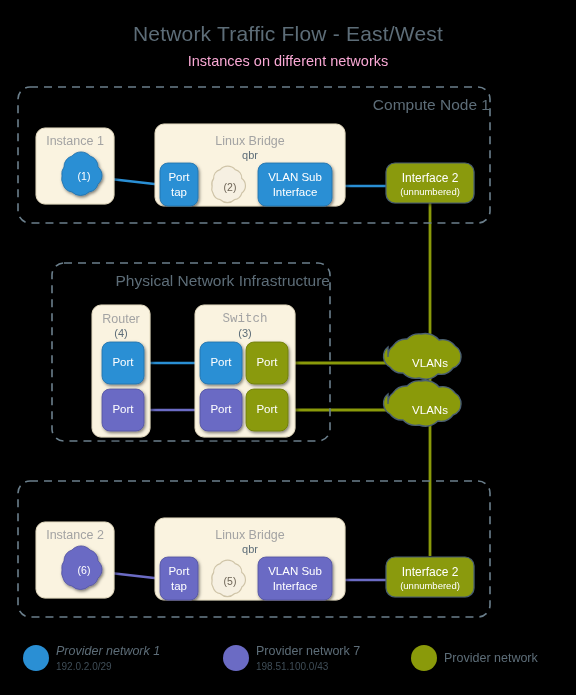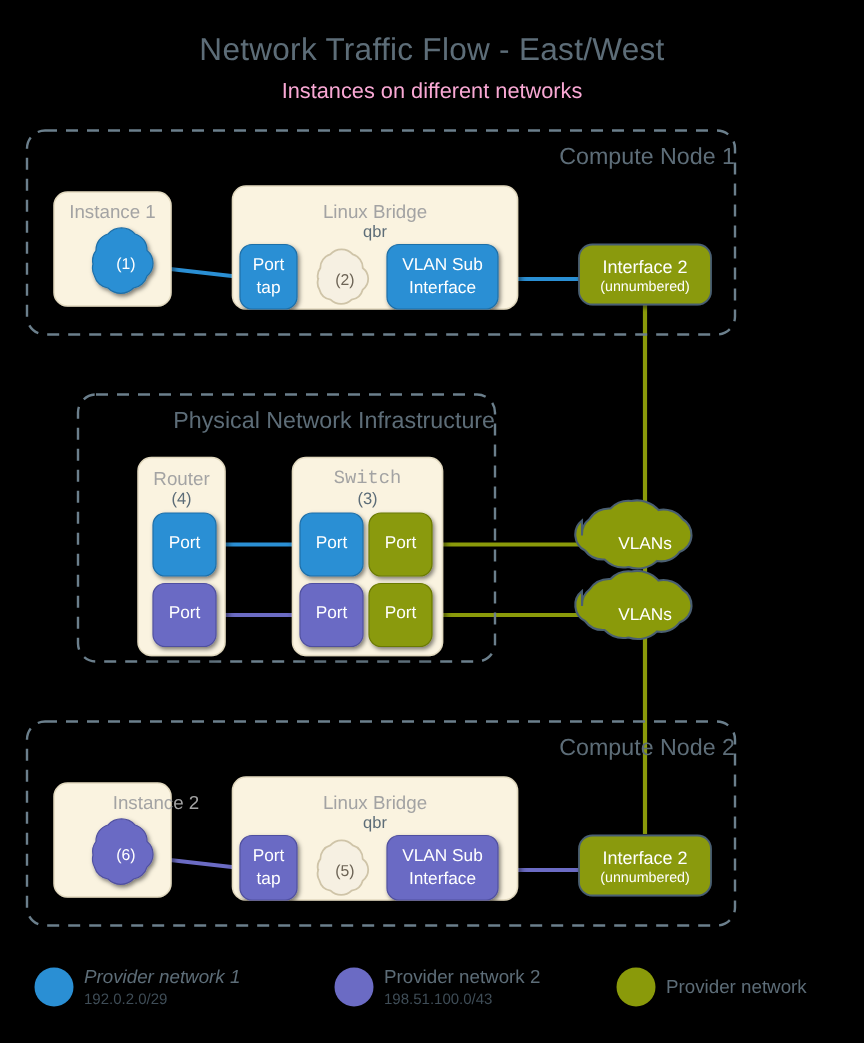--- a/index.html
+++ b/index.html
@@ -165,36 +165,35 @@
   <div class="txt boxtitle" style="left:195px;top:312px;width:100px;font-family:Liberation Mono, monospace;">Switch</div>
   <div class="txt boxsub" style="left:195px;top:327px;width:100px;">(3)</div>
   <div class="txt chip" style="left:200px;top:356px;width:42px;">Port</div>
   <div class="txt chip" style="left:200px;top:403px;width:42px;">Port</div>
   <div class="txt chip" style="left:246px;top:356px;width:42px;">Port</div>
   <div class="txt chip" style="left:246px;top:403px;width:42px;">Port</div>
 
   <div class="txt vlantxt" style="left:388px;top:357px;width:84px;">VLANs</div>
   <div class="txt vlantxt" style="left:388px;top:404px;width:84px;">VLANs</div>
 
-  <div class="txt grouptitle" style="left:18px;top:490px;width:472px;">Compute Node 2</div>
-  <div class="txt boxtitle" style="left:36px;top:528px;width:78px;padding-left:29px;">Instance 2</div>
+  <div class="txt boxtitle" style="left:36px;top:528px;width:78px;">Instance 2</div>
   <div class="txt cloudnum light" style="left:62px;top:564px;width:44px;">(6)</div>
 
   <div class="txt boxtitle" style="left:155px;top:528px;width:190px;">Linux Bridge</div>
   <div class="txt boxsub" style="left:155px;top:543px;width:190px;">qbr</div>
   <div class="txt chip" style="left:160px;top:565px;width:38px;">Port</div>
   <div class="txt chip" style="left:160px;top:580px;width:38px;">tap</div>
   <div class="txt cloudnum dark" style="left:205px;top:575px;width:50px;">(5)</div>
   <div class="txt chip" style="left:258px;top:565px;width:74px;">VLAN Sub</div>
   <div class="txt chip" style="left:258px;top:580px;width:74px;">Interface</div>
 
   <div class="txt iflabel" style="left:386px;top:566px;width:88px;">Interface 2</div>
   <div class="txt ifsub" style="left:386px;top:580px;width:88px;">(unnumbered)</div>
 
   <div class="txt legtitle" style="left:56px;top:644px;font-style:italic;">Provider network 1</div>
   <div class="txt legsub" style="left:56px;top:661px;">192.0.2.0/29</div>
 
-  <div class="txt legtitle" style="left:256px;top:644px;">Provider network 2</div>
+  <div class="txt legtitle" style="left:256px;top:644px;">Provider network 7</div>
   <div class="txt legsub" style="left:256px;top:661px;">198.51.100.0/43</div>
 
   <div class="txt legtitle" style="left:444px;top:651px;">Provider network</div>
 
 </div>
 
 </body></html>

